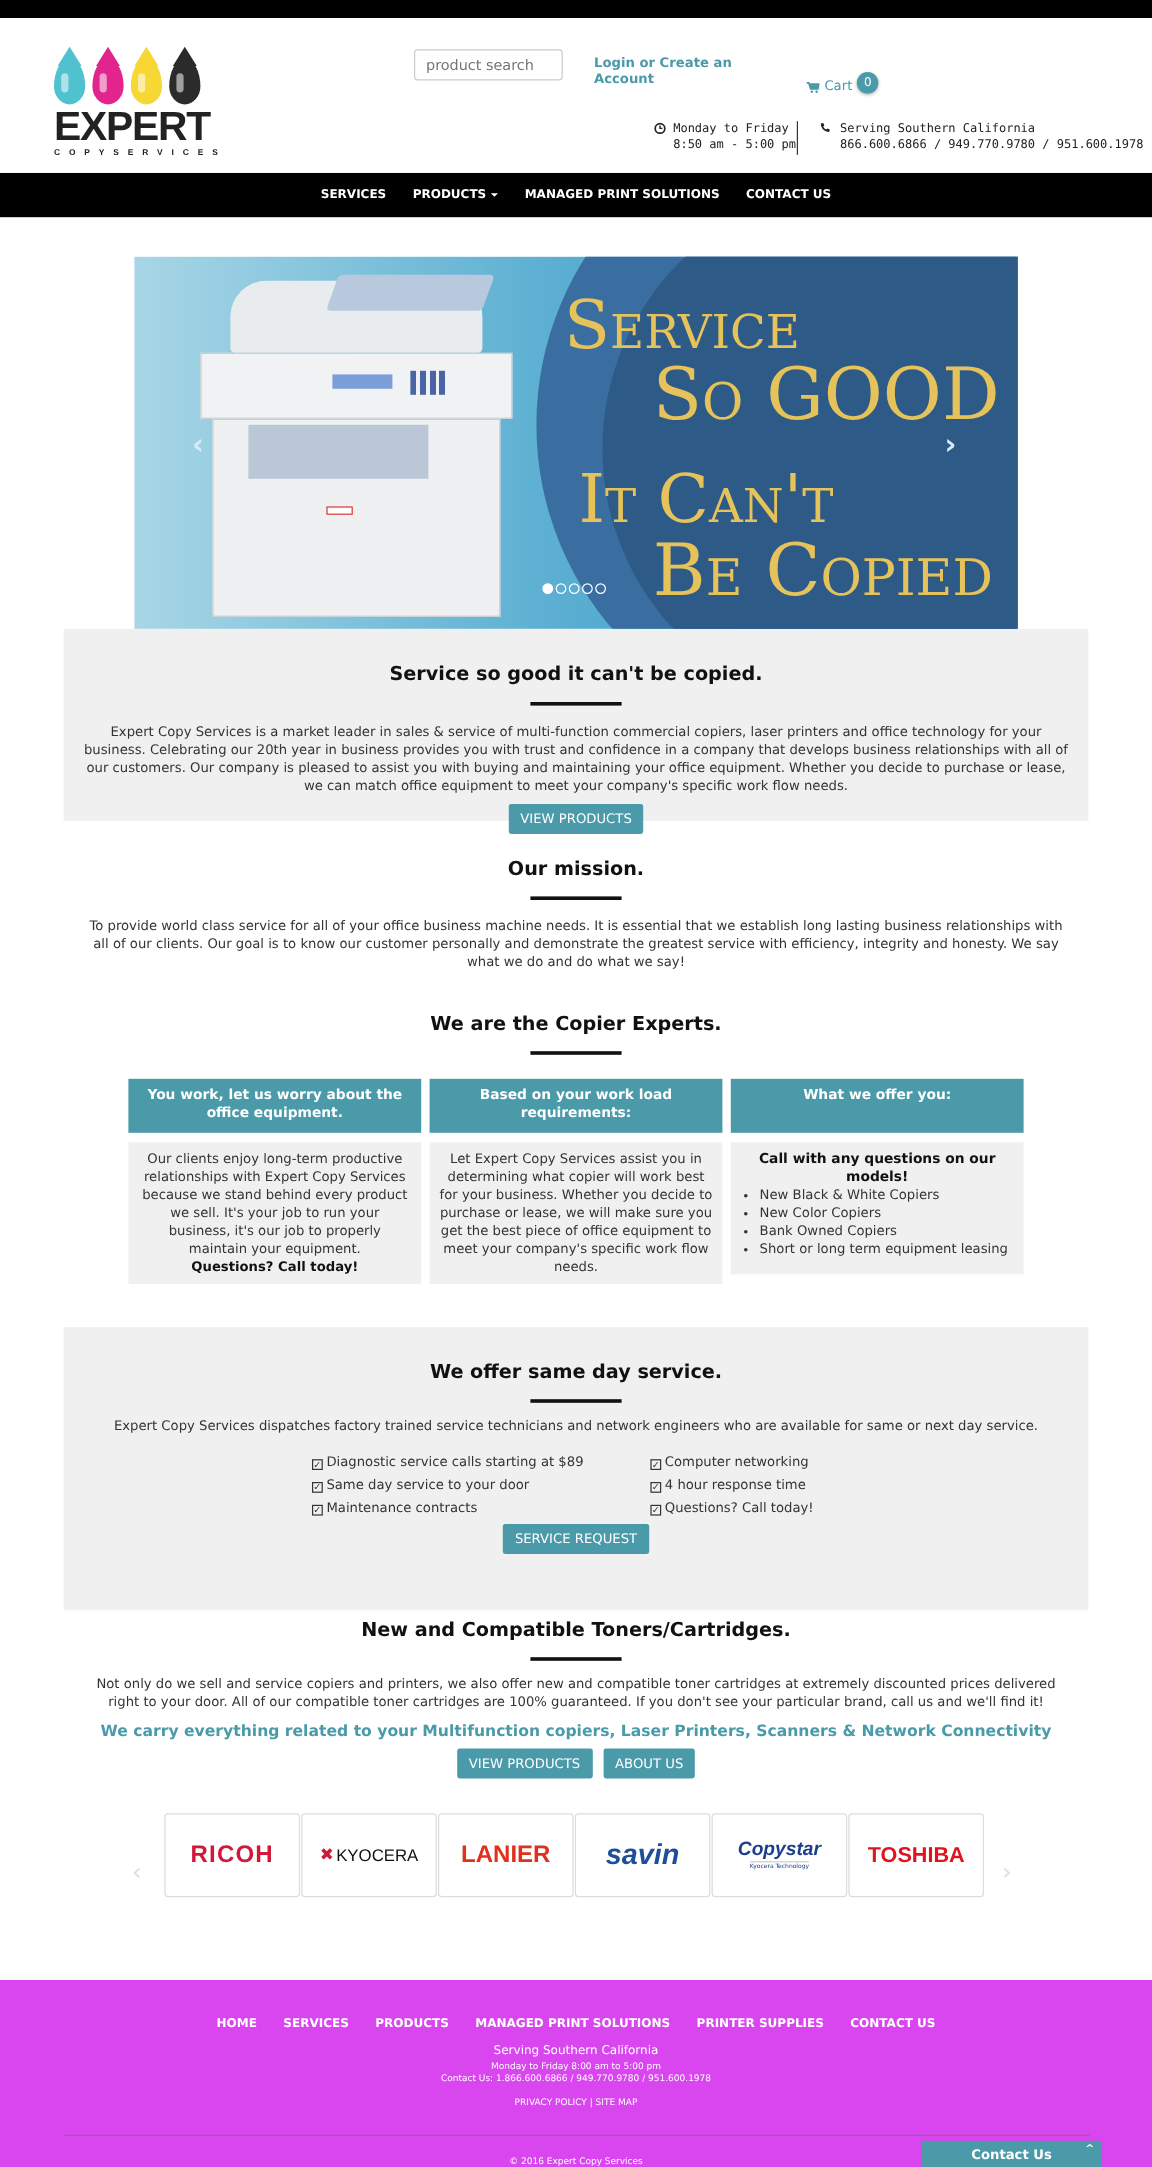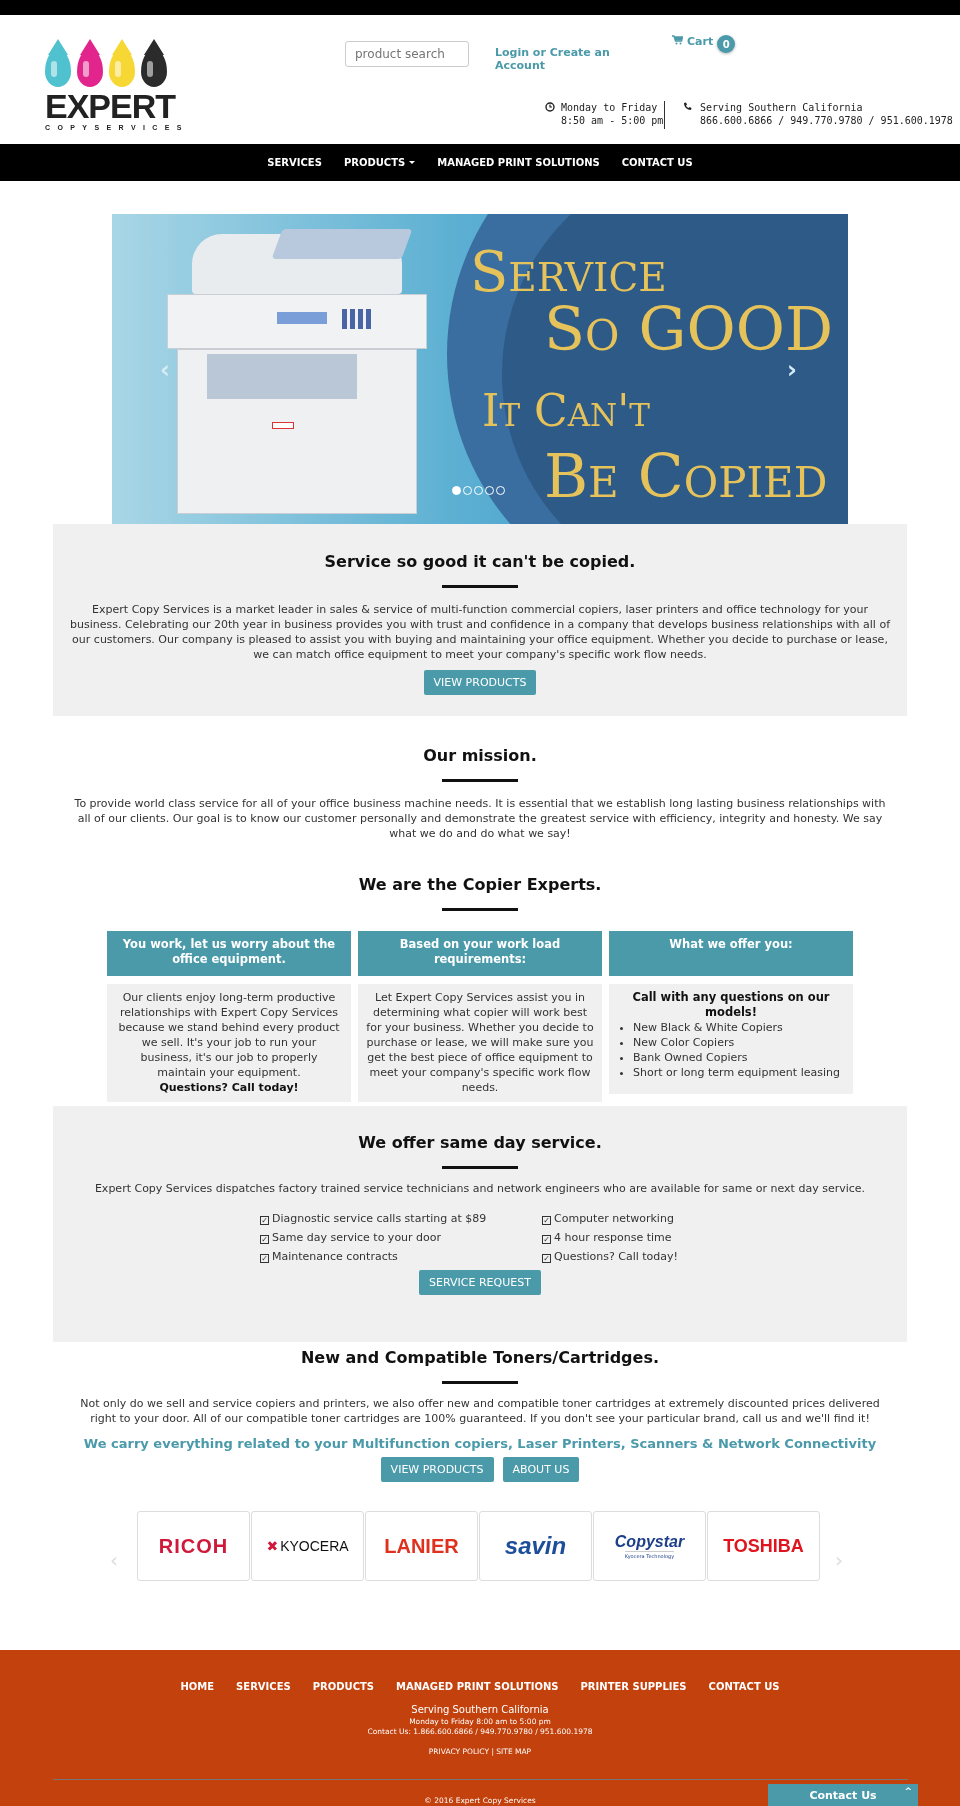--- a/index.html
+++ b/index.html
@@ -8,21 +8,21 @@
 .header{position:relative;height:129px;background:#fff}
 .logo{position:absolute;left:45px;top:22px;width:130px;height:105px}
 .drops{display:flex;gap:6px;margin-left:0}
 .drop{width:26px;height:38px;border-radius:50% 50% 50% 50%/60% 60% 40% 40%;position:relative}
 .drop::before{content:"";position:absolute;left:50%;top:-10px;transform:translateX(-50%);border-left:10px solid transparent;border-right:10px solid transparent;border-bottom:16px solid currentColor}
 .drop::after{content:"";position:absolute;left:6px;top:12px;width:6px;height:16px;border-radius:4px;background:rgba(255,255,255,.55)}
 .logo-word{font-family:"Liberation Sans",sans-serif;font-weight:bold;font-size:34px;letter-spacing:-1px;color:#222;line-height:34px;margin-top:2px}
 .logo-sub{font-family:"Liberation Sans",sans-serif;font-weight:bold;font-size:7px;letter-spacing:7.4px;color:#222;margin-top:1px}
 .search{position:absolute;left:345px;top:26px;width:124px;height:26px;border:1px solid #ccc;border-radius:3px;padding:3px 9px;font-size:12px;color:#999;font-family:"DejaVu Sans",sans-serif;background:#fff}
 .login{position:absolute;left:495px;top:31px;width:115px;text-align:left;font-size:11px;line-height:13px;color:#4a9aaa;font-weight:bold}
-.cart{position:absolute;left:672px;top:20px;font-size:11px;color:#4a9aaa;font-weight:bold;display:flex;align-items:flex-start;gap:4px}
+.cart{position:absolute;left:672px;top:45px;font-size:11px;color:#4a9aaa;font-weight:normal;display:flex;align-items:flex-end;gap:4px}
 .cart-badge{display:inline-flex;width:18px;height:18px;border-radius:50%;background:#4a9aaa;color:#fff;font-size:10px;align-items:center;justify-content:center;box-shadow:0 1px 3px rgba(0,0,0,.3)}
 .hours{position:absolute;left:545px;top:86px;font-family:"DejaVu Sans Mono",monospace;font-size:10px;line-height:13px;color:#222;display:flex;gap:6px}
 .sep{position:absolute;left:664px;top:86px;width:1px;height:28px;background:#333}
 .phone{position:absolute;left:683px;top:86px;font-family:"DejaVu Sans Mono",monospace;font-size:10px;line-height:13px;color:#222;display:flex;gap:8px}
 .nav{height:37px;background:#000;display:flex;justify-content:center;align-items:center;gap:0}
 .nav a{color:#fff;font-size:10px;font-weight:bold;padding:0 11px;text-decoration:none;display:flex;align-items:center;gap:4px}
 .caret{display:inline-block;border-left:3px solid transparent;border-right:3px solid transparent;border-top:3px solid #fff}
 .hero-wrap{position:relative;height:310px;margin-top:33px}
 .hero{position:absolute;left:112px;top:0;width:736px;height:310px;overflow:hidden;background:linear-gradient(90deg,#a8d6e6 0%,#5fb1d3 45%,#1e88c0 100%)}
 .circle1{position:absolute;left:335px;top:-120px;width:520px;height:520px;border-radius:50%;background:#3a6ea0}
@@ -50,21 +50,21 @@
 .cols{display:flex;justify-content:space-between;margin:0 107px}
 .col{width:244px}
 .col-head{background:#4a9aaa;color:#fff;font-size:11.5px;font-weight:bold;text-align:center;height:45px;padding:6px 12px;line-height:15px}
 .col-body{background:#f0f0f0;margin-top:8px;padding:6px 8px 7px;font-size:11px;line-height:15px;color:#333;text-align:center}
 .col-body ul{text-align:left;padding-left:16px}
 .checks{display:grid;grid-template-columns:282px 180px;margin-left:207px;row-gap:6px;font-size:11px;color:#333;text-align:left}
 .check-icon{display:inline-block;width:9px;height:9px;border:1px solid #333;margin-right:3px;position:relative;top:1px;font-size:8px;line-height:8px;text-align:center}
 .brands{position:absolute;left:137px;top:1511px;display:flex;gap:1px}
 .brand-card{width:113px;height:70px;border:1px solid #ddd;border-radius:3px;display:flex;align-items:center;justify-content:center;background:#fff}
 .bnav{position:absolute;top:1548px;color:#ddd;font-size:20px}
-.footer{position:absolute;left:0;top:1650px;width:960px;height:156px;background:#c2410c;color:#fff;text-align:center}
+.footer{position:absolute;left:0;top:1650px;width:960px;height:156px;background:#d946ef;color:#fff;text-align:center}
 .fnav{display:flex;justify-content:center;gap:0;margin-top:31px}
 .fnav a{color:#fff;font-size:10px;font-weight:bold;padding:0 11px;text-decoration:none}
 .contact-tab{position:absolute;left:768px;top:1784px;width:150px;height:22px;background:#4a9aaa;color:#fff;font-size:11px;font-weight:bold;display:flex;align-items:center;justify-content:center}
 </style>
 </head>
 <body>
 
 <div class="topbar"></div>
 
 <header class="header">
@@ -135,35 +135,35 @@
       <div class="feeder-tray"></div>
       <div class="panel"></div>
       <div class="screen"></div>
       <div class="keys"></div>
       <div class="body"></div>
       <div class="open"></div>
       <div class="brand"></div>
     </div>
     <div class="hero-text" style="left:358px;top:30px;font-size:56px">Service</div>
     <div class="hero-text" style="left:432px;top:85px;font-size:60px">So GOOD</div>
-    <div class="hero-text" style="left:370px;top:175px;font-size:44px">It Can't</div>
+    <div class="hero-text" style="left:370px;top:175px;font-size:56px">It Can't</div>
     <div class="hero-text" style="left:432px;top:232px;font-size:60px">Be Copied</div>
     <div class="dots">
       <span class="on"></span>
       <span></span>
       <span></span>
       <span></span>
       <span></span>
     </div>
     <div class="arrow" style="left:48px">‹</div>
     <div class="arrow" style="left:675px">›</div>
   </div>
 </div>
 
-<section class="sec-grey" style="height:192px;padding-top:28px">
+<section class="sec-grey" style="height:160px;padding-top:28px">
   <h2>Service so good it can't be copied.</h2>
   <div class="rule" style="margin-top:14px;margin-bottom:14px"></div>
   <p class="body" style="padding:0 14px">Expert Copy Services is a market leader in sales &amp; service of multi-function commercial copiers, laser printers and office technology for your business. Celebrating our 20th year in business provides you with trust and confidence in a company that develops business relationships with all of our customers. Our company is pleased to assist you with buying and maintaining your office equipment. Whether you decide to purchase or lease, we can match office equipment to meet your company's specific work flow needs.</p>
   <div style="text-align:center;margin-top:8px"><a class="btn">VIEW PRODUCTS</a></div>
 </section>
 
 <section class="sec" style="padding-top:30px">
   <h2>Our mission.</h2>
   <div class="rule" style="margin-top:14px;margin-bottom:14px"></div>
   <p class="body" style="padding:0 20px">To provide world class service for all of your office business machine needs. It is essential that we establish long lasting business relationships with all of our clients. Our goal is to know our customer personally and demonstrate the greatest service with efficiency, integrity and honesty. We say what we do and do what we say!</p>

